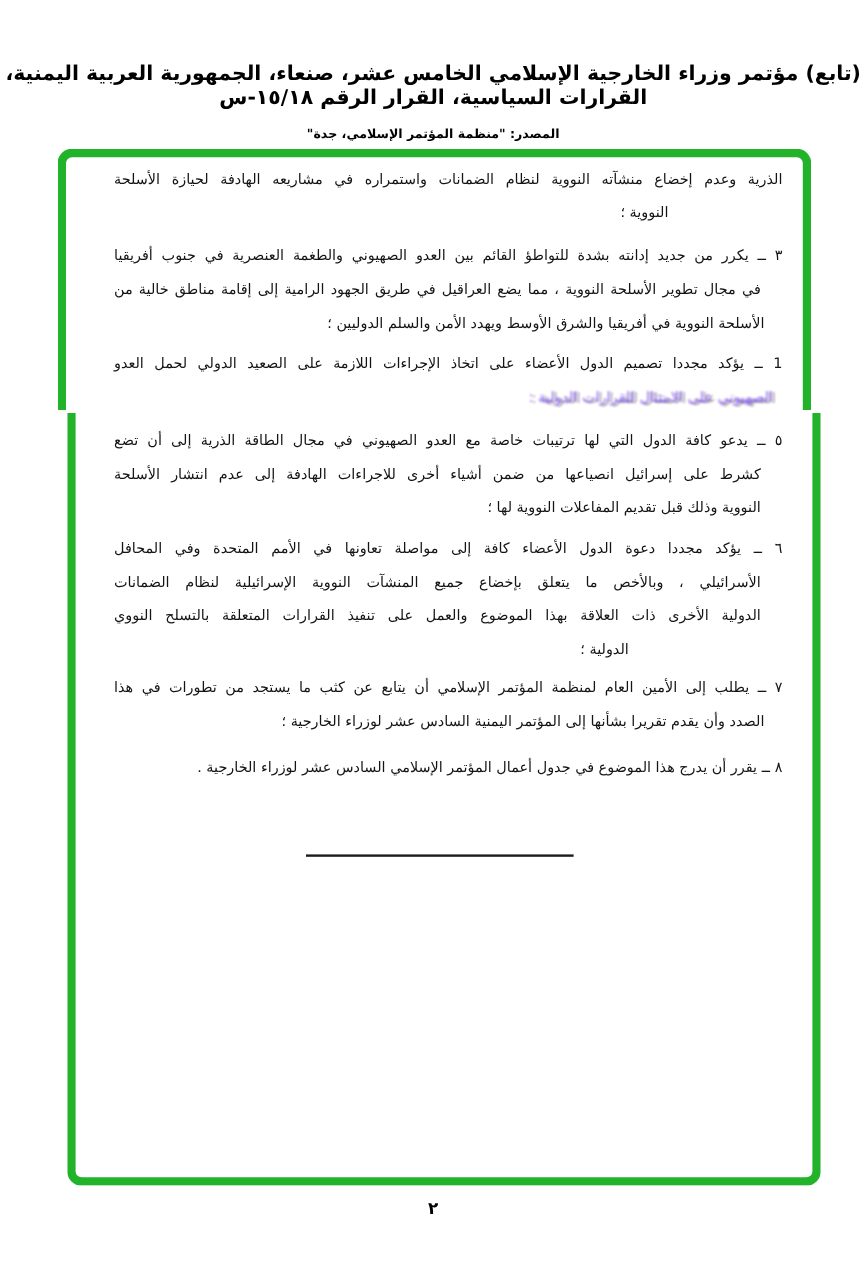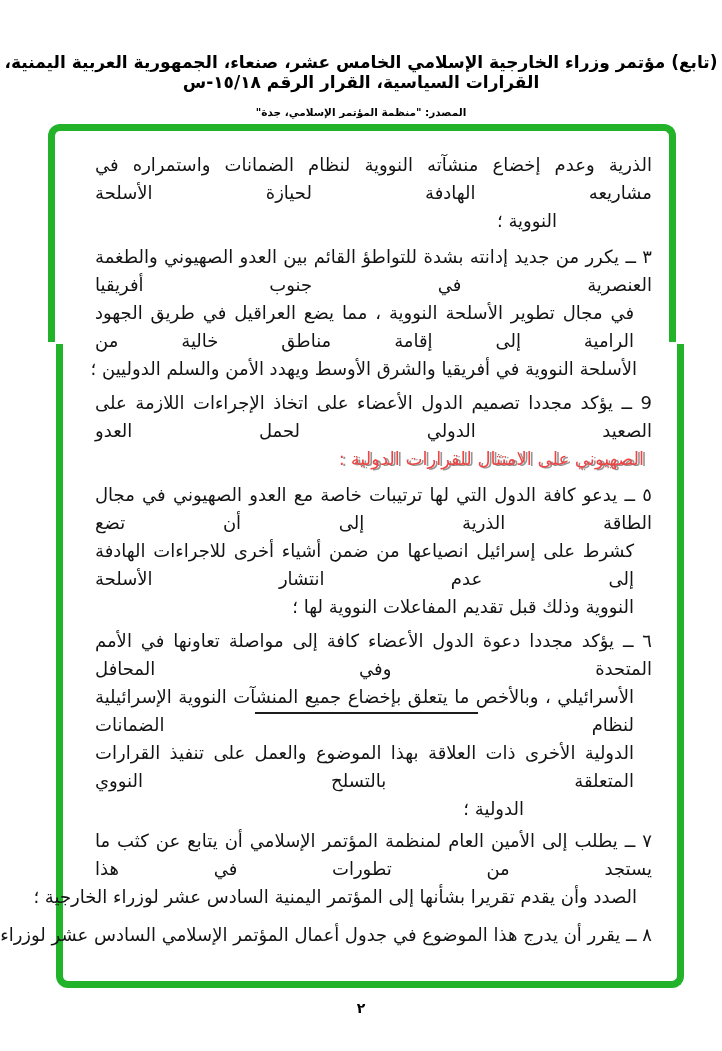--- a/index.html
+++ b/index.html
@@ -18,31 +18,31 @@
     box-sizing:border-box;background:transparent;
   }
   .frame-bottom{
     position:absolute;left:56px;top:344px;width:628px;height:644px;
     border:7px solid #23b32b;border-top:none;border-radius:0 0 12px 12px;
     box-sizing:border-box;background:transparent;
   }
   
   .bodytext{
     position:absolute;left:95px;top:125px;width:557px;box-sizing:border-box;
-    direction:rtl;font-size:18px;line-height:28px;color:#141414;padding-top:26px;
+    direction:rtl;font-size:12px;line-height:28px;color:#141414;padding-top:10px;
   }
   .para{margin:0;}
   .line{white-space:nowrap;}
   .just{text-align:justify;text-align-last:justify;white-space:normal;}
   .cont{margin-right:18px;}
   .mt8{margin-top:8px;} .mt6{margin-top:6px;} .mt4{margin-top:4px;} .mt10{margin-top:10px;}
   .blurline{
     filter:blur(0.7px);
     text-shadow:2.5px 1px 0 rgba(45,45,45,.5);
-    color:#ef4444;
+    color:#8b5cf6;
   }
   
   .rule{position:absolute;left:255px;top:712px;width:223px;height:2px;background:#1c1c1c;}
   .pagenum{position:absolute;top:1000px;left:0;right:0;text-align:center;
     font-size:14px;font-weight:bold;color:#000;}
 </style>
 </head>
 <body>
 
 <div class="hdr">
@@ -60,21 +60,21 @@
     <div class="line" style="margin-right:95px;">النووية ؛</div>
   </div>
 
   <div class="para mt8">
     <div class="line just">٣ ــ يكرر من جديد إدانته بشدة للتواطؤ القائم بين العدو الصهيوني والطغمة العنصرية في جنوب أفريقيا</div>
     <div class="line just cont">في مجال تطوير الأسلحة النووية ، مما يضع العراقيل في طريق الجهود الرامية إلى إقامة مناطق خالية من</div>
     <div class="line" style="margin-right:15px;">الأسلحة النووية في أفريقيا والشرق الأوسط ويهدد الأمن والسلم الدوليين ؛</div>
   </div>
 
   <div class="para mt6">
-    <div class="line just">9 ــ يؤكد مجددا تصميم الدول الأعضاء على اتخاذ الإجراءات اللازمة على الصعيد الدولي لحمل العدو</div>
+    <div class="line just">1 ــ يؤكد مجددا تصميم الدول الأعضاء على اتخاذ الإجراءات اللازمة على الصعيد الدولي لحمل العدو</div>
     <div class="line blurline" style="margin-right:8px;">الصهيوني على الامتثال للقرارات الدولية :</div>
   </div>
 
   <div class="para mt8">
     <div class="line just">٥ ــ يدعو كافة الدول التي لها ترتيبات خاصة مع العدو الصهيوني في مجال الطاقة الذرية إلى أن تضع</div>
     <div class="line just cont">كشرط على إسرائيل انصياعها من ضمن أشياء أخرى للاجراءات الهادفة إلى عدم انتشار الأسلحة</div>
     <div class="line" style="margin-right:18px;">النووية وذلك قبل تقديم المفاعلات النووية لها ؛</div>
   </div>
 
   <div class="para mt6">

